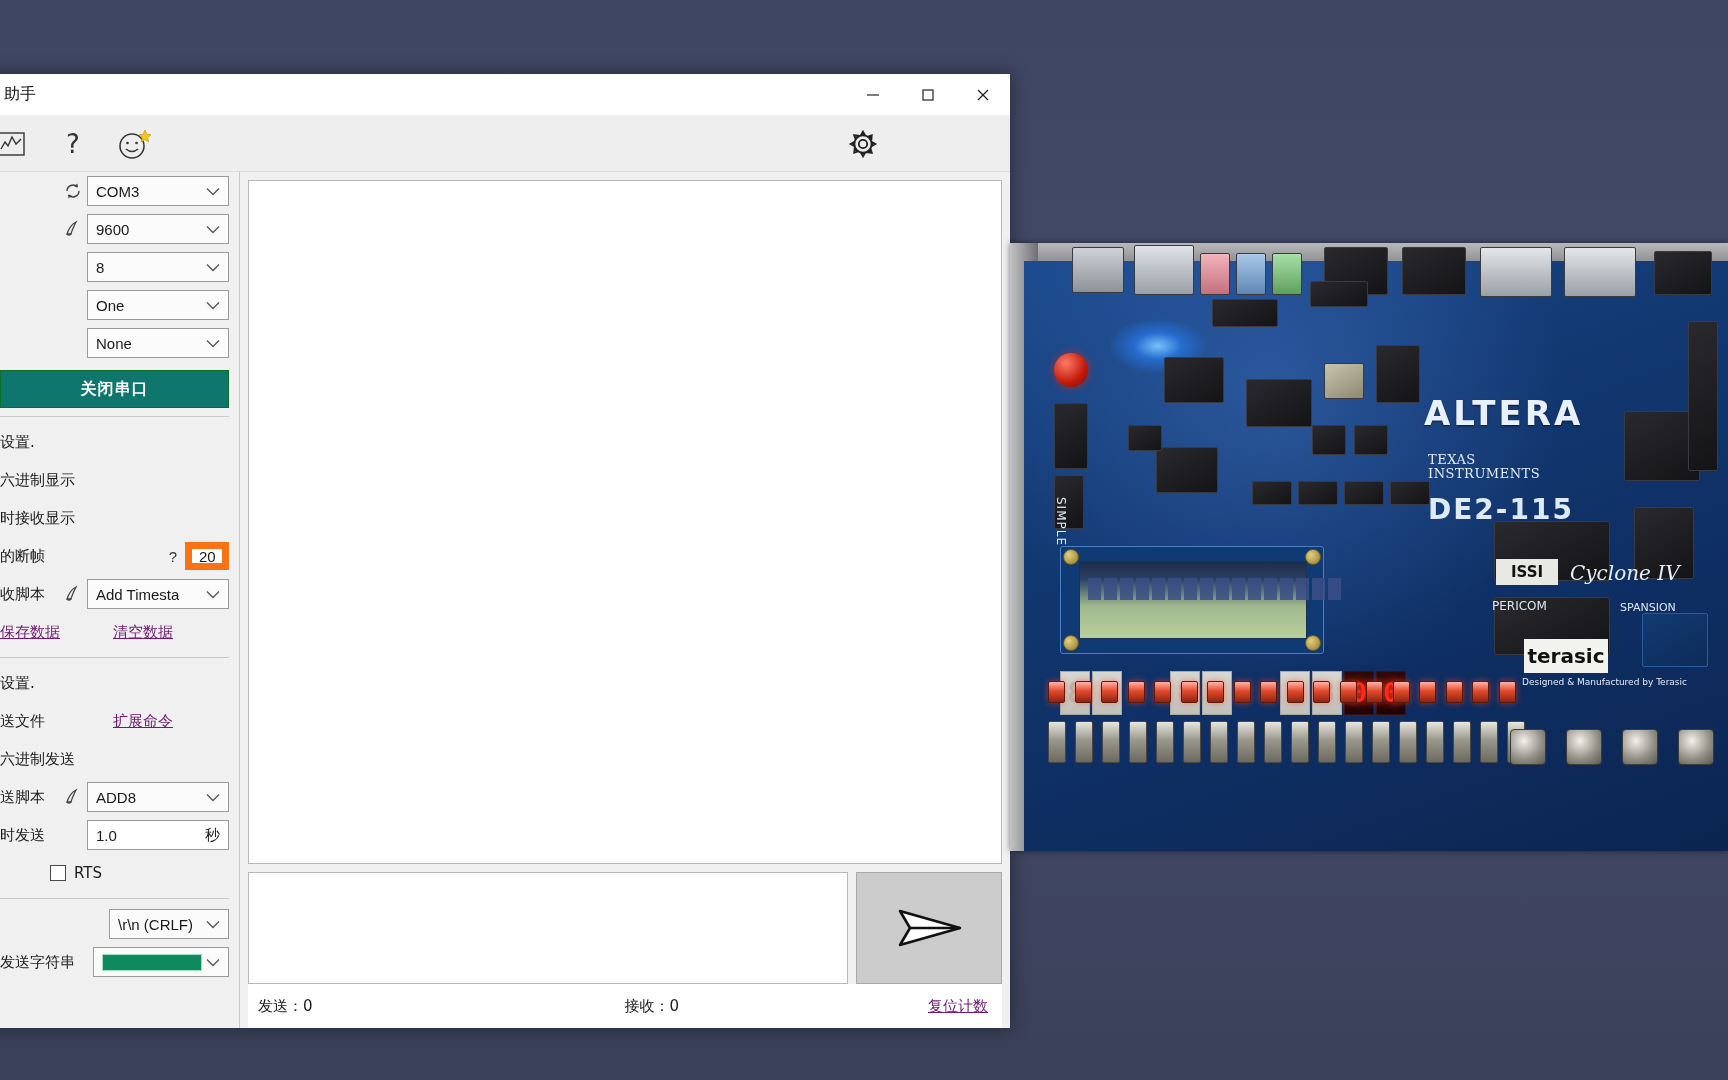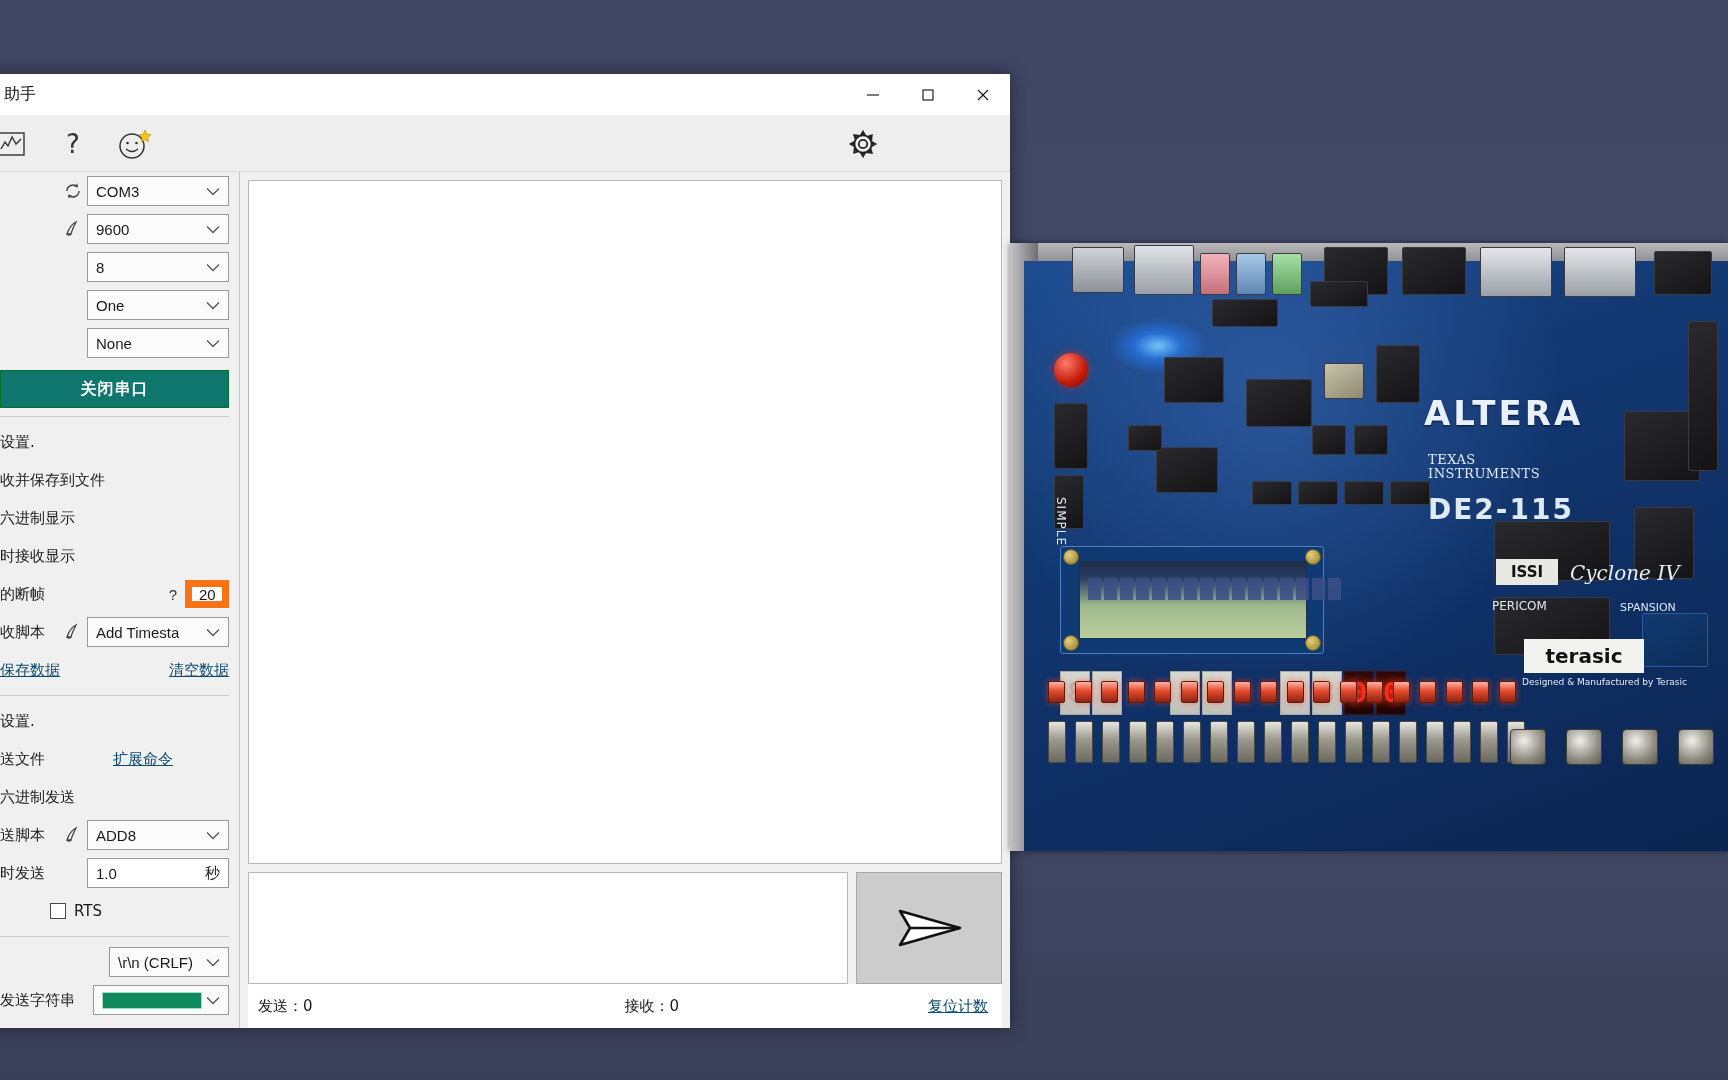--- a/index.html
+++ b/index.html
@@ -116,21 +116,21 @@
   }
 
   .divider { height:1px; background:#c9c9c9; margin: 6px 10px 6px 0; }
 
   .chk {
     width: 16px; height: 16px; border: 1px solid #4a4a4a;
     background: #fff; flex: none; margin-right: 8px;
   }
 
   .link {
-    color: #0c4a6e; text-decoration: underline; cursor: pointer;
+    color: #701a75; text-decoration: underline; cursor: pointer;
     font-family: "DejaVu Sans","Liberation Sans",sans-serif;
     font-size: 15px; white-space: nowrap;
   }
 
   .num-input {
     width: 44px; height: 28px; border: 7px solid #f97316;
     background: #fff; font-size: 15px; color: #1a1a1a;
     padding-left: 7px; display:flex; align-items:center;
   }
   .wide-input {
@@ -296,21 +296,21 @@
   }
   #pericom-text {
     position:absolute; left:468px; top:338px; color:#dce8f7;
     font-family:"DejaVu Sans",sans-serif; font-size:12px;
   }
   #spansion-text {
     position:absolute; left:596px; top:340px; color:#dce8f7;
     font-family:"DejaVu Sans",sans-serif; font-size:11px;
   }
   #terasic-badge {
-    position:absolute; left:500px; top:378px; width:120px; height:34px;
+    position:absolute; left:500px; top:378px; width:84px; height:34px;
     background:#f2f2ee; display:flex; align-items:center; justify-content:center;
     font-family:"DejaVu Sans",sans-serif; font-size:20px; font-weight:bold; color:#111;
   }
   #terasic-sub {
     position:absolute; left:498px; top:416px; color:#e2ecf8;
     font-family:"DejaVu Sans",sans-serif; font-size:9px;
   }
   #simple-vert {
     position:absolute; left:30px; top:236px;
     color:#e6eefa; font-family:"DejaVu Sans",sans-serif; font-size:12px;
@@ -481,23 +481,20 @@
       <div id="serial-btn">
         <span>关闭串口</span>
       </div>
 
       <div class="divider"></div>
 
       <div class="row">
         <div class="lbl">设置.</div>
       </div>
       <div class="row">
-        <div class="lbl">收并保存到文件</div>
-      </div>
-      <div class="row">
         <div class="lbl">六进制显示</div>
       </div>
       <div class="row">
         <div class="lbl">时接收显示</div>
       </div>
 
       <div class="row">
         <div class="lbl">的断帧</div>
         <div class="qmark">?</div>
         <div class="num-input">20</div>
@@ -517,21 +514,21 @@
             <svg width="14" height="9" viewBox="0 0 14 9">
                 <polyline points="1,1 7,7 13,1" fill="none" stroke="#555" stroke-width="1.3"></polyline>
               </svg>
           </span>
         </div>
       </div>
 
       <div class="row">
         <div class="link">保存数据</div>
         <div style="flex:1"></div>
-        <div class="link" style="">清空数据</div>
+        <div class="link" style="margin-right:56px">清空数据</div>
       </div>
 
       <div class="divider"></div>
 
       <div class="row">
         <div class="lbl">设置.</div>
       </div>
 
       <div class="row">
         <div class="lbl">送文件</div>

